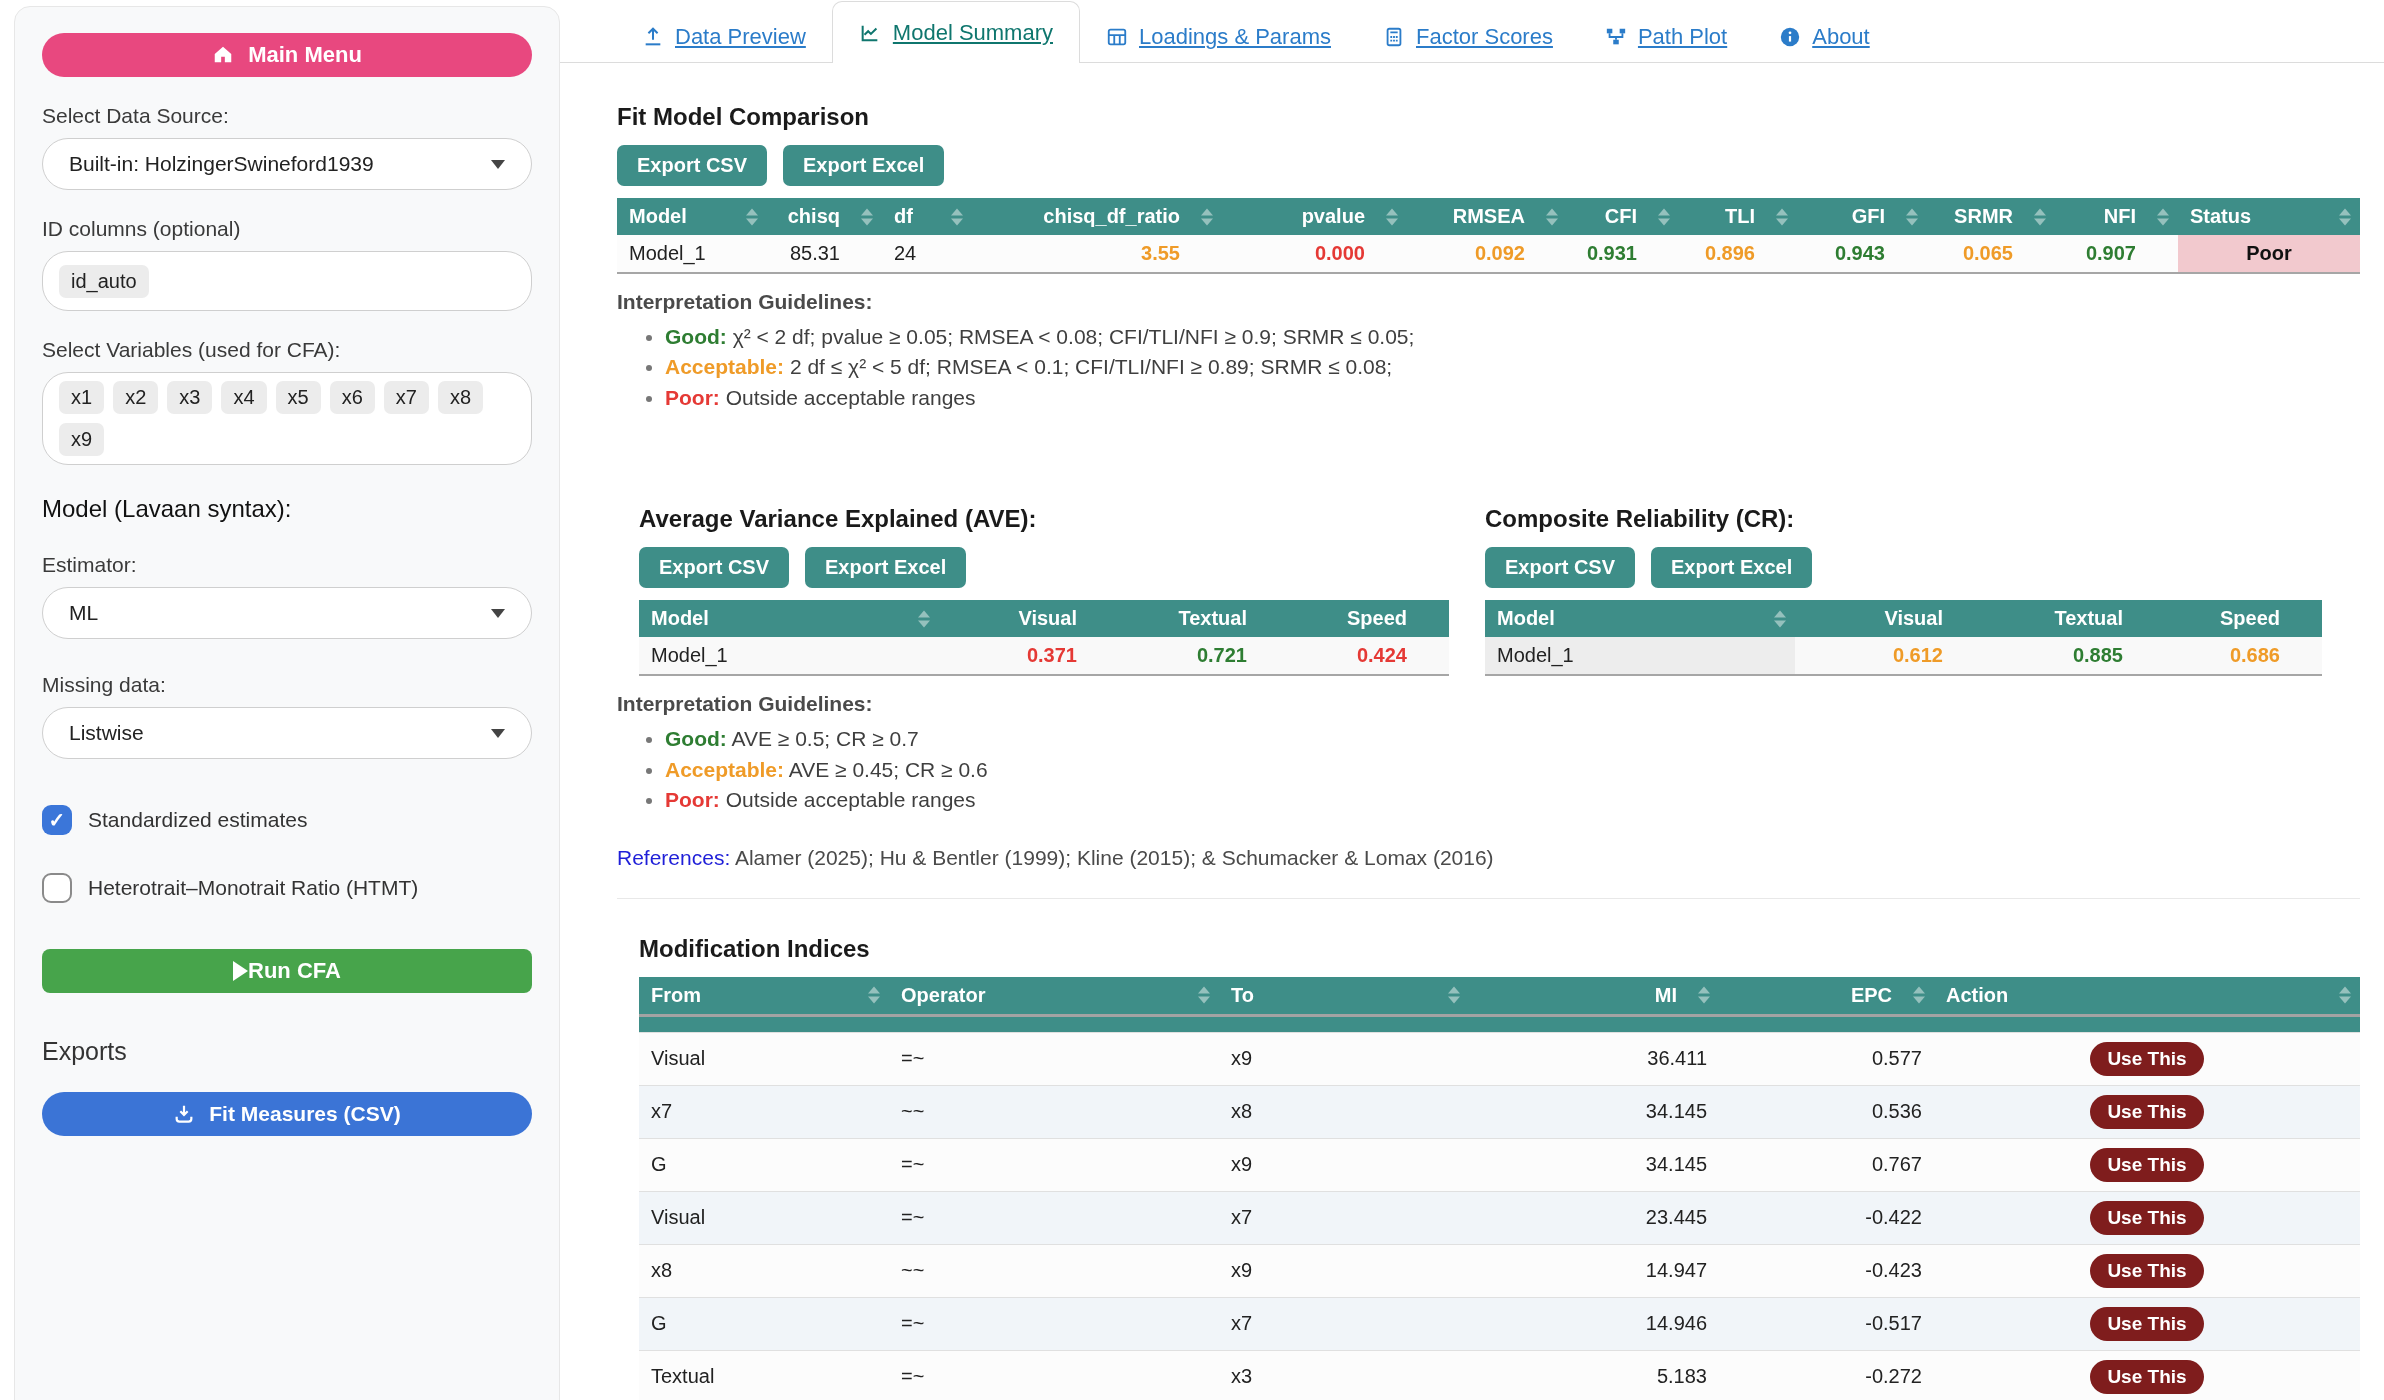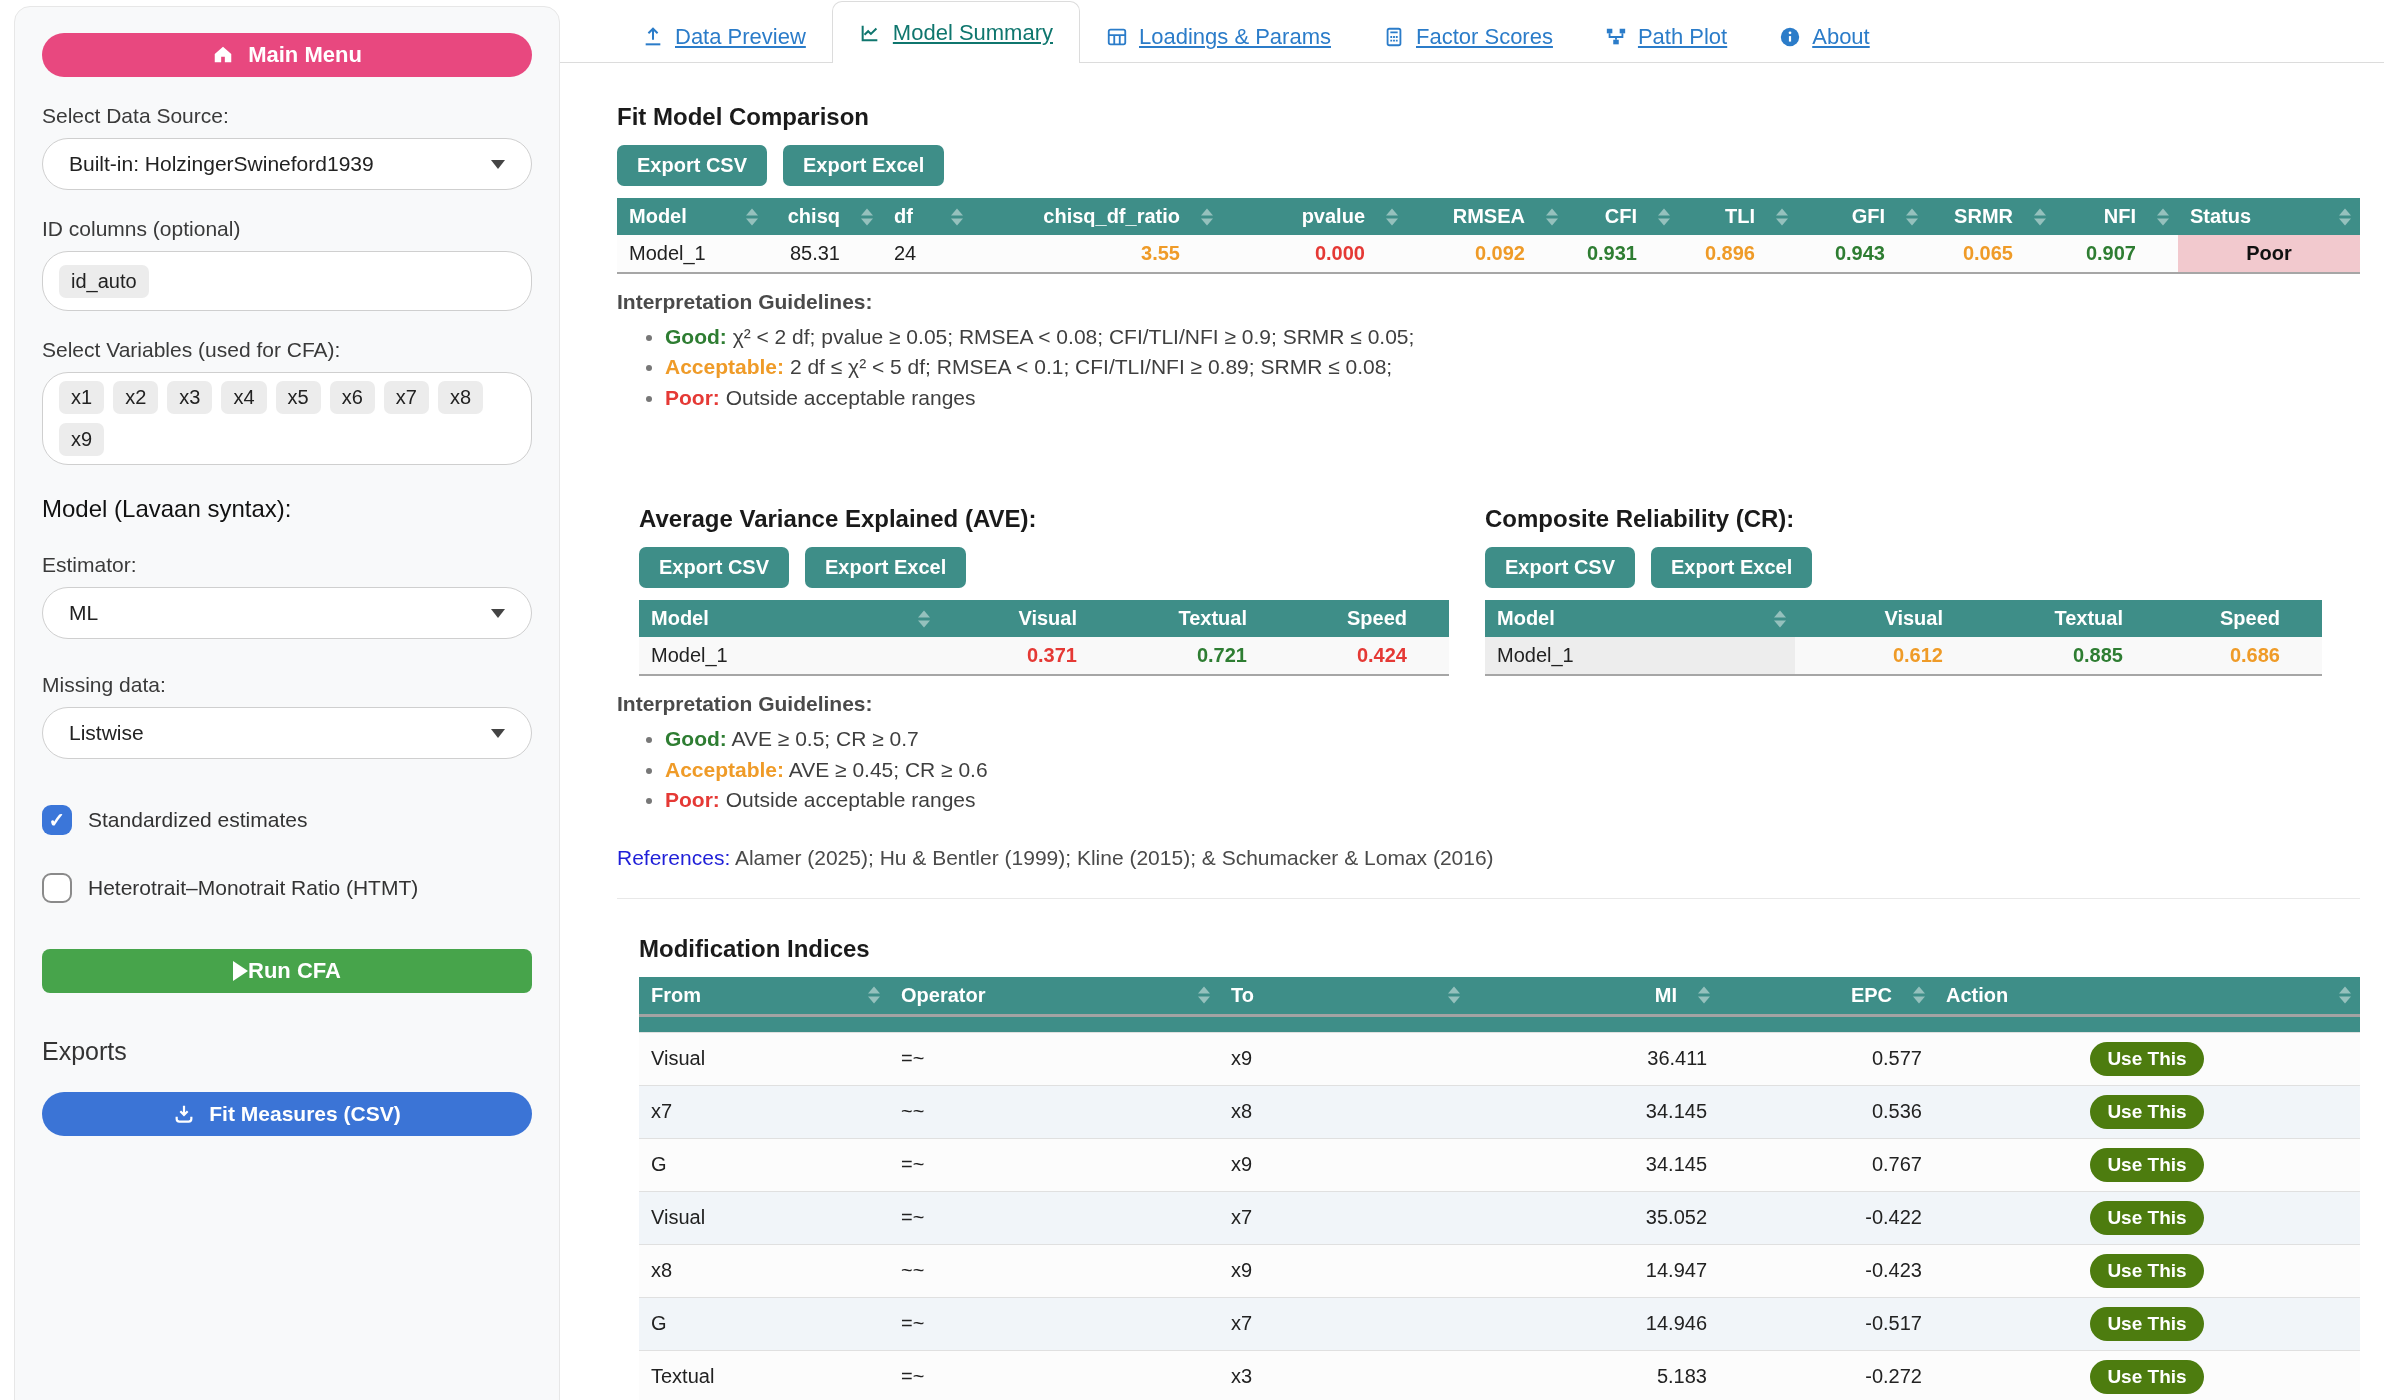--- a/index.html
+++ b/index.html
@@ -129,21 +129,21 @@
   .hr { width:1743px; border-top:1px solid #e8e8e8; margin-top:28px; }
 
   .mi-block { margin-left:22px; margin-top:36px; }
   .mi-table { width:1721px; margin-top:14px; }
   .mi-table tr.band th { height:17px; padding:0; border-top:3px solid #a3a3a3; }
   .mi-table td { border-top:1px solid #e0e0e0; background:#fcfcfc; }
   .mi-table tr.alt td { background:#f1f5f9; }
   .mi-table td { padding:9px 12px; }
   td.action { text-align:center; }
   .btn-usethis {
-    display:inline-block; background:#4d7c0f; color:#fff; font-weight:bold; font-size:19px;
+    display:inline-block; background:#7f1d1d; color:#fff; font-weight:bold; font-size:19px;
     border-radius:18px; padding:6px 17px; cursor:pointer;
   }
 </style>
 </head>
 <body>
 
 <div class="sidebar">
   <div class="btn-mainmenu">
     <svg width="22" height="22" viewBox="0 0 24 24">
         <path d="M3 11 L12 3 L21 11 V20 H14 V14 H10 V20 H3 Z" fill="#fff"></path>
@@ -449,21 +449,21 @@
           <td>=~</td>
           <td>x9</td>
           <td class="num">34.145</td>
           <td class="num">0.767</td>
           <td class="action"><span class="btn-usethis">Use This</span></td>
         </tr>
         <tr class="alt">
           <td>Visual</td>
           <td>=~</td>
           <td>x7</td>
-          <td class="num">35.052</td>
+          <td class="num">23.445</td>
           <td class="num">-0.422</td>
           <td class="action"><span class="btn-usethis">Use This</span></td>
         </tr>
         <tr>
           <td>x8</td>
           <td>~~</td>
           <td>x9</td>
           <td class="num">14.947</td>
           <td class="num">-0.423</td>
           <td class="action"><span class="btn-usethis">Use This</span></td>

